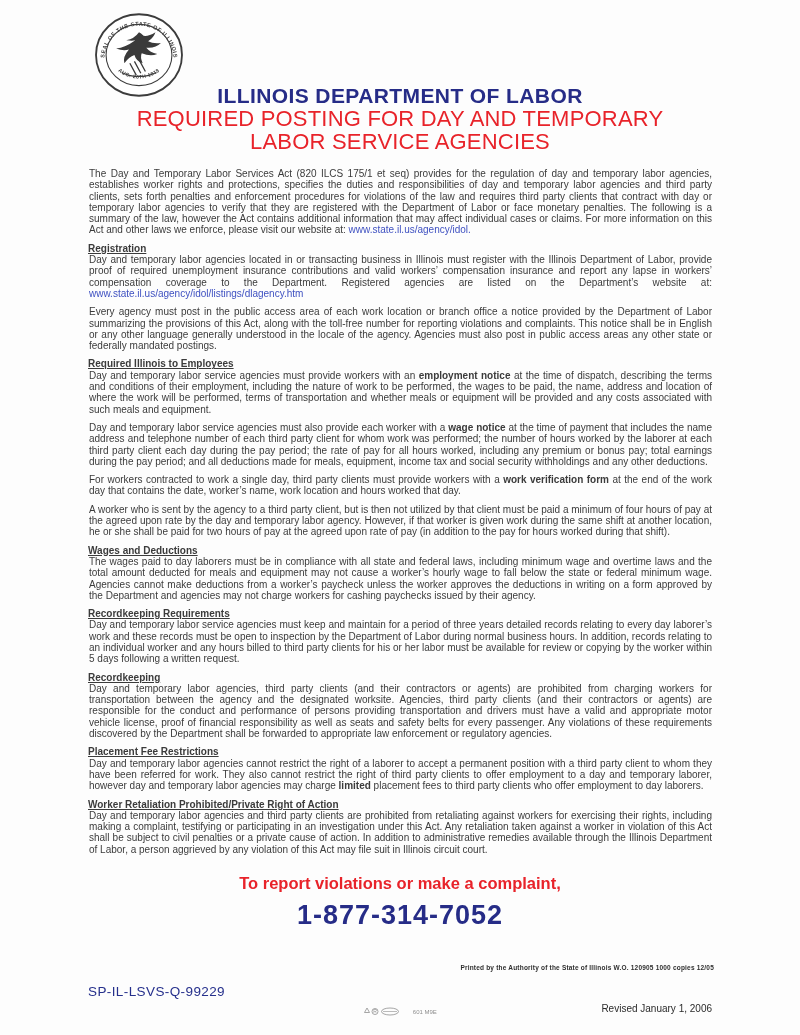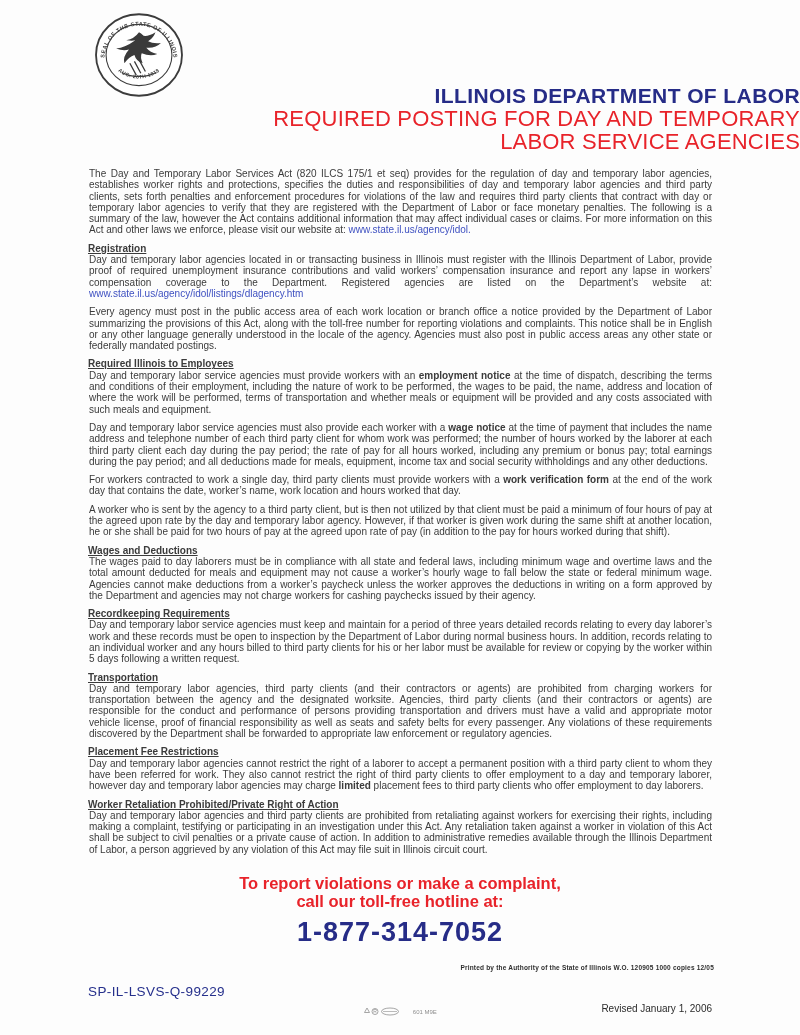--- a/index.html
+++ b/index.html
@@ -7,21 +7,21 @@
     position:relative;
     width:800px;height:1035px;
     margin:0 auto;
     background:#fdfdfd;
     font-family:"Liberation Sans","DejaVu Sans",sans-serif;
     color:#3b3b3b;
     box-shadow:0 0 6px rgba(0,0,0,.25);
     overflow:hidden;
   }
   .seal{position:absolute;left:93px;top:12px;width:92px;height:86px;}
-  .titles{padding-top:84px;text-align:right;line-height:23px;}
+  .titles{padding-top:84px;text-align:center;line-height:23px;}
   .t1{color:var(--navy,#262c87);font-size:21px;font-weight:bold;letter-spacing:.4px;}
   .t2{color:var(--red,#e8232a);font-size:22px;font-weight:normal;letter-spacing:.2px;}
   .docbody{
     margin:15px 88px 0 88px;
     font-size:10px;line-height:11.3px;
     text-align:justify;
   }
   .shead{margin:0;font-size:10px;font-weight:bold;text-decoration:underline;line-height:11.3px;}
   .para{margin:0 0 7px 1px;}
   .section{margin:0;}
@@ -93,36 +93,35 @@
       </div>
       <div class="section">
         <h3 class="shead">Wages and Deductions</h3>
         <p class="para">The wages paid to day laborers must be in compliance with all state and federal laws, including minimum wage and overtime laws and the total amount deducted for meals and equipment may not cause a worker’s hourly wage to fall below the state or federal minimum wage.  Agencies cannot make deductions from a worker’s paycheck unless the worker approves the deductions in writing on a form approved by the Department and agencies may not charge workers for cashing paychecks issued by their agency.</p>
       </div>
       <div class="section">
         <h3 class="shead">Recordkeeping Requirements</h3>
         <p class="para">Day and temporary labor service agencies must keep and maintain for a period of three years detailed records relating to every day laborer’s work and these records must be open to inspection by the Department of Labor during normal business hours.  In addition, records relating to an individual worker and any hours billed to third party clients for his or her labor must be available for review or copying by the worker within 5 days following a written request.</p>
       </div>
       <div class="section">
-        <h3 class="shead">Transportation</h3>
+        <h3 class="shead">Recordkeeping</h3>
         <p class="para">Day and temporary labor agencies, third party clients (and their contractors or agents) are prohibited from charging workers for transportation between the agency and the designated worksite.  Agencies, third party clients (and their contractors or agents) are responsible for the conduct and performance of persons providing transportation and drivers must have a valid and appropriate motor vehicle license, proof of financial responsibility as well as seats and safety belts for every passenger.  Any violations of these requirements discovered by the Department shall be forwarded to appropriate law enforcement or regulatory agencies.</p>
       </div>
       <div class="section">
         <h3 class="shead">Placement Fee Restrictions</h3>
         <p class="para">Day and temporary labor agencies cannot restrict the right of a laborer to accept a permanent position with a third party client to whom they have been referred for work.  They also cannot restrict the right of third party clients to offer employment to a day and temporary laborer, however day and temporary labor agencies may charge <b>limited</b> placement fees to third party clients who offer employment to day laborers.</p>
       </div>
       <div class="section">
         <h3 class="shead">Worker Retaliation Prohibited/Private Right of Action</h3>
         <p class="para">Day and temporary labor agencies and third party clients are prohibited from retaliating against workers for exercising their rights, including making a complaint, testifying or participating in an investigation under this Act.  Any retaliation taken against a worker in violation of this Act shall be subject to civil penalties or a private cause of action.  In addition to administrative remedies available through the Illinois Department of Labor, a person aggrieved by any violation of this Act may file suit in Illinois circuit court.</p>
       </div>
     </div>
 
   <div class="hotline">
     <div>To report violations or make a complaint,</div>
-    <div>call our toll-free hotline at:</div>
   </div>
   <div class="phone">1-877-314-7052</div>
 
   <div class="printedby">Printed by the Authority of the State of Illinois   W.O. 120905   1000 copies 12/05</div>
 
   <div class="formnum">SP-IL-LSVS-Q-99229</div>
 
   <div class="unionbug">
     <svg width="46" height="9" viewBox="0 0 46 9">
       <path d="M4 1 l2.5 4.5 l-5 0 z" fill="none" stroke="#8f8f8f" stroke-width="0.8"></path>

